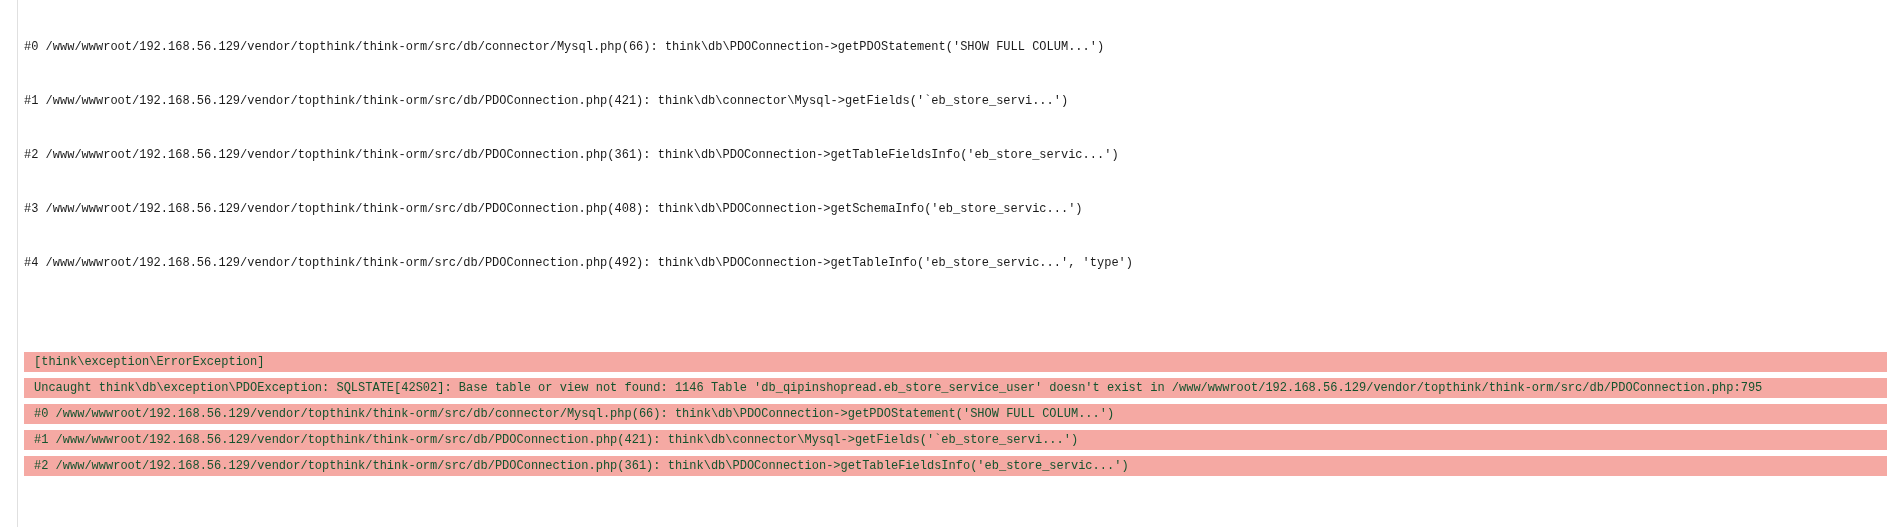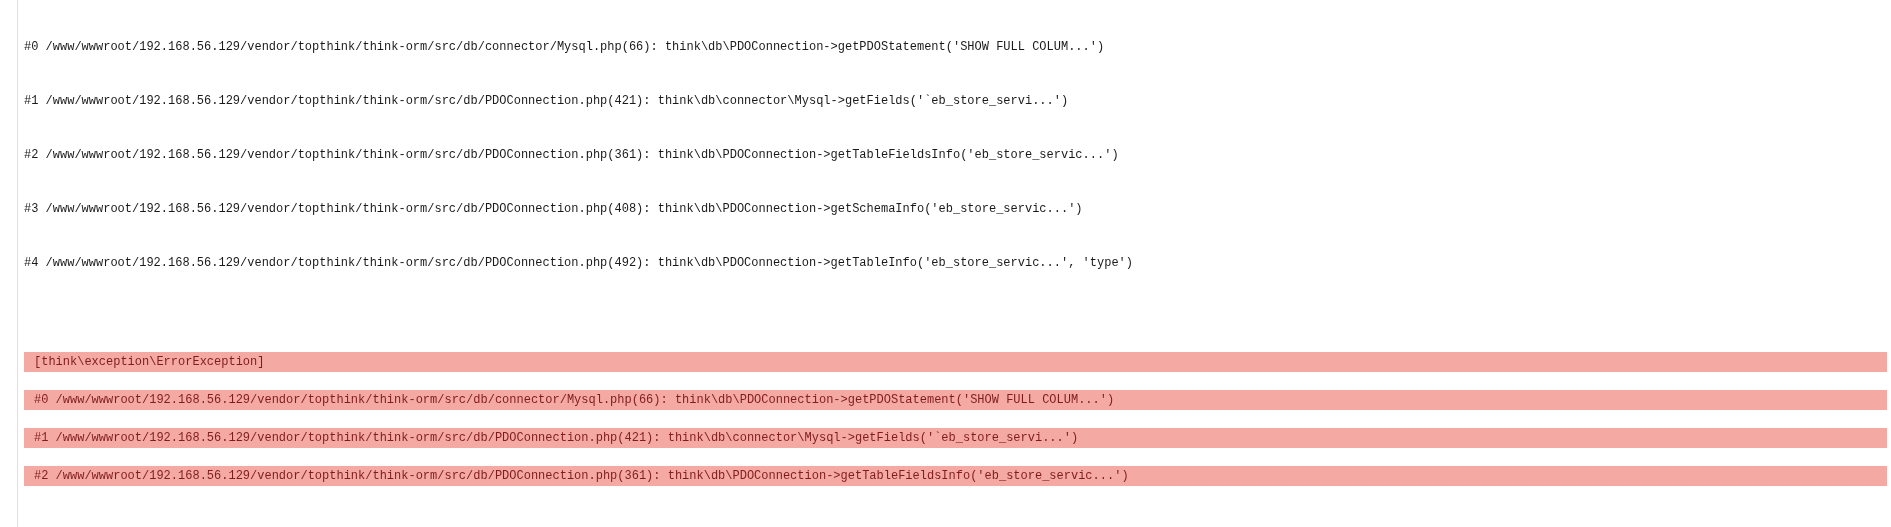--- a/index.html
+++ b/index.html
@@ -4,21 +4,21 @@
 <style>
   * { margin: 0; padding: 0; box-sizing: border-box; }
   body { font-family: "Consolas", "Monaco", "Courier New", monospace; font-size: 12px; background: #ffffff; color: #212121; line-height: 1.5; }
   .wrapper { display: flex; }
   .left-gutter { width: 18px; background: #ffffff; border-right: 1px solid #e0e0e0; display: flex; flex-direction: column; justify-content: flex-end; align-items: center; padding-bottom: 40px; min-height: 527px; }
   .content { flex: 1; padding-left: 2px; }
   .stack-top { padding: 2px 4px; white-space: pre; font-family: "Consolas", "Monaco", "Courier New", monospace; color: #1a1a1a; }
   .stack-top div { line-height: 18px; }
   .gap { height: 40px; }
   .hl-block { padding: 2px 4px; }
-  .hl-line { background: #f5a9a3; color: #7f1d1d; padding: 1px 10px; margin-bottom: 18px; white-space: pre; font-family: "Consolas", "Monaco", "Courier New", monospace; line-height: 18px; }
+  .hl-line { background: #f5a9a3; color: #14532d; padding: 1px 10px; margin-bottom: 6px; white-space: pre; font-family: "Consolas", "Monaco", "Courier New", monospace; line-height: 18px; }
 </style>
 </head>
 <body>
 
 <div class="wrapper">
   <div class="left-gutter">
     
     
   </div>
 
@@ -28,20 +28,21 @@
       <div>#1 /www/wwwroot/192.168.56.129/vendor/topthink/think-orm/src/db/PDOConnection.php(421): think\db\connector\Mysql-&gt;getFields('`eb_store_servi...')</div>
       <div>#2 /www/wwwroot/192.168.56.129/vendor/topthink/think-orm/src/db/PDOConnection.php(361): think\db\PDOConnection-&gt;getTableFieldsInfo('eb_store_servic...')</div>
       <div>#3 /www/wwwroot/192.168.56.129/vendor/topthink/think-orm/src/db/PDOConnection.php(408): think\db\PDOConnection-&gt;getSchemaInfo('eb_store_servic...')</div>
       <div>#4 /www/wwwroot/192.168.56.129/vendor/topthink/think-orm/src/db/PDOConnection.php(492): think\db\PDOConnection-&gt;getTableInfo('eb_store_servic...', 'type')</div>
     </div>
 
     <div class="gap"></div>
 
     <div class="hl-block">
       <div class="hl-line">[think\exception\ErrorException]</div>
+      <div class="hl-line">Uncaught think\db\exception\PDOException: SQLSTATE[42S02]: Base table or view not found: 1146 Table 'db_qipinshopread.eb_store_service_user' doesn't exist in /www/wwwroot/192.168.56.129/vendor/topthink/think-orm/src/db/PDOConnection.php:795</div>
       <div class="hl-line">#0 /www/wwwroot/192.168.56.129/vendor/topthink/think-orm/src/db/connector/Mysql.php(66): think\db\PDOConnection-&gt;getPDOStatement('SHOW FULL COLUM...')</div>
       <div class="hl-line">#1 /www/wwwroot/192.168.56.129/vendor/topthink/think-orm/src/db/PDOConnection.php(421): think\db\connector\Mysql-&gt;getFields('`eb_store_servi...')</div>
       <div class="hl-line">#2 /www/wwwroot/192.168.56.129/vendor/topthink/think-orm/src/db/PDOConnection.php(361): think\db\PDOConnection-&gt;getTableFieldsInfo('eb_store_servic...')</div>
 
     </div>
 
   </div>
 </div>
 
 </body></html>

